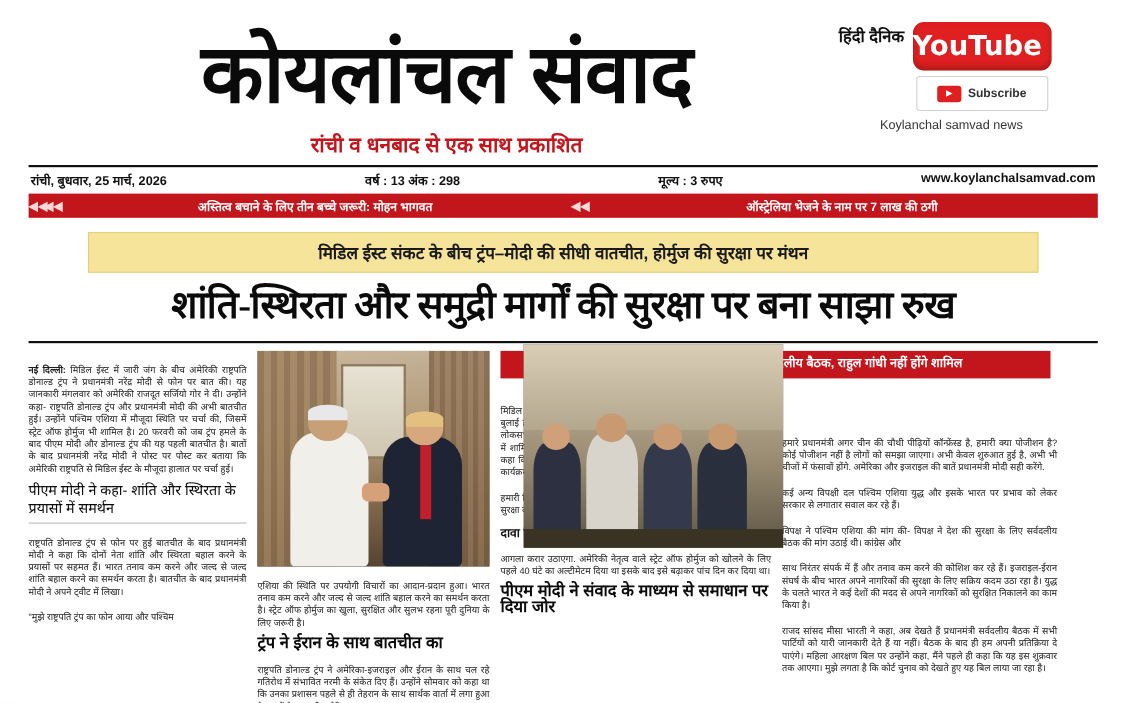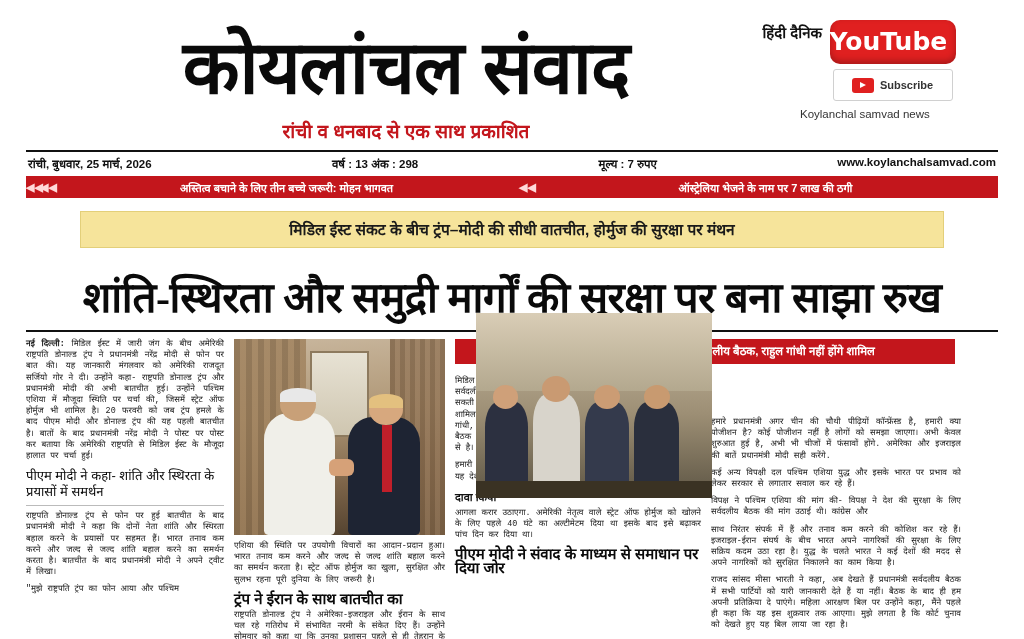--- a/index.html
+++ b/index.html
@@ -159,25 +159,25 @@
     width: 864px;
     background: #f6e49b;
     border: 1px solid #e3cf7a;
     text-align: center;
     font-size: 15.5px;
     font-weight: bold;
     color: #1a1a1a;
     padding: 6px 4px 7px 4px;
   }
   .headline {
-    margin-top: 28px;
+    margin-top: 8px;
     text-align: center;
     font-family: "Liberation Serif", serif;
     font-weight: bold;
-    font-size: 42px;
+    font-size: 35px;
     line-height: 44px;
     color: #0a0a0a;
     letter-spacing: -0.5px;
     white-space: nowrap;
   }
   .hl-rule { height: 2px; background: #111; margin: 10px 0 0 0; }
 
   .cols {
     display: flex;
     gap: 10px;
@@ -189,21 +189,21 @@
   .col-c { width: 246px; }
   .col-d { width: 250px; }
 
   .body-text {
     font-size: 8.4px;
     line-height: 11.2px;
     color: #1b1b1b;
     text-align: justify;
     font-family: "Liberation Sans", sans-serif;
   }
-  .body-text p { margin: 0 0 6px 0; font-family: Liberation Mono, monospace; }
+  .body-text p { margin: 12px 0 6px 0; }
 
   .subhead {
     font-size: 13px;
     font-weight: normal;
     color: #0a0a0a;
     line-height: 16px;
     margin: 6px 0 5px 0;
   }
   .subhead-sm {
     font-size: 15px;
@@ -282,21 +282,21 @@
       </div>
       <div class="yt-name">Koylanchal samvad news</div>
     </div>
   </div>
 
   <div class="inforule"></div>
 
   <div class="inforow">
     <span>रांची, बुधवार, 25 मार्च, 2026</span>
     <span>वर्ष : 13  अंक : 298</span>
-    <span>मूल्य : 7 रुपए</span>
+    <span>मूल्य : 3 रुपए</span>
     <span class="site">www.koylanchalsamvad.com</span>
   </div>
 
   <div class="ticker">
     <span class="tk-arrow">◀◀</span>
     <span class="tk-arrow">◀◀</span>
     <span class="tk-item">अस्तित्व बचाने के लिए तीन बच्चे जरूरी: मोहन भागवत</span>
     <span class="tk-arrow">◀◀</span>
     <span class="tk-item">ऑस्ट्रेलिया भेजने के नाम पर 7 लाख की ठगी</span>
   </div>

